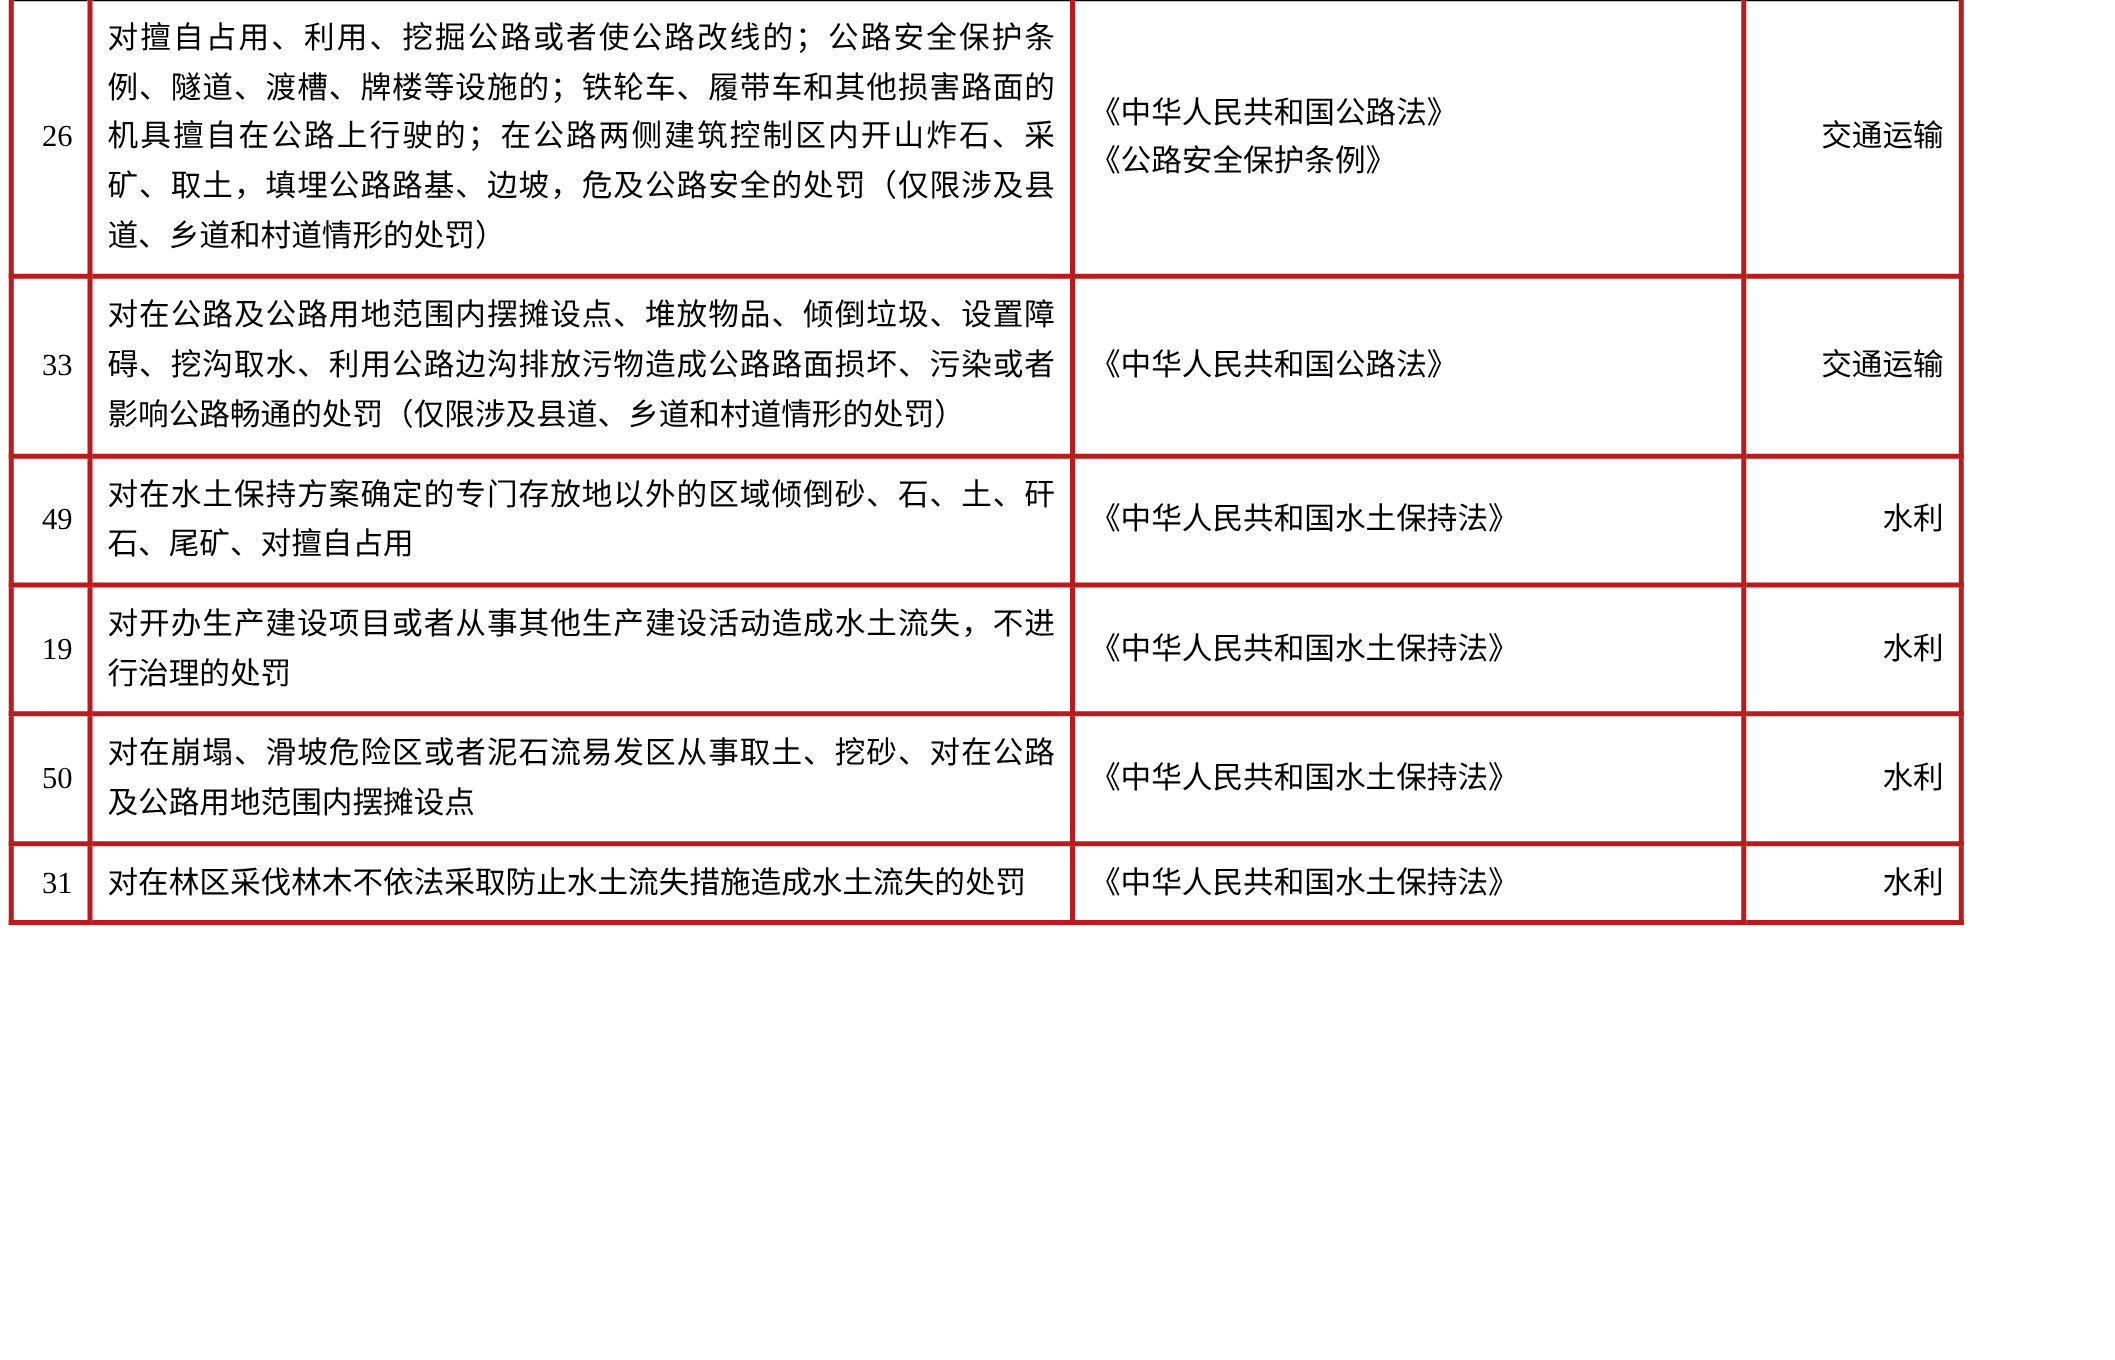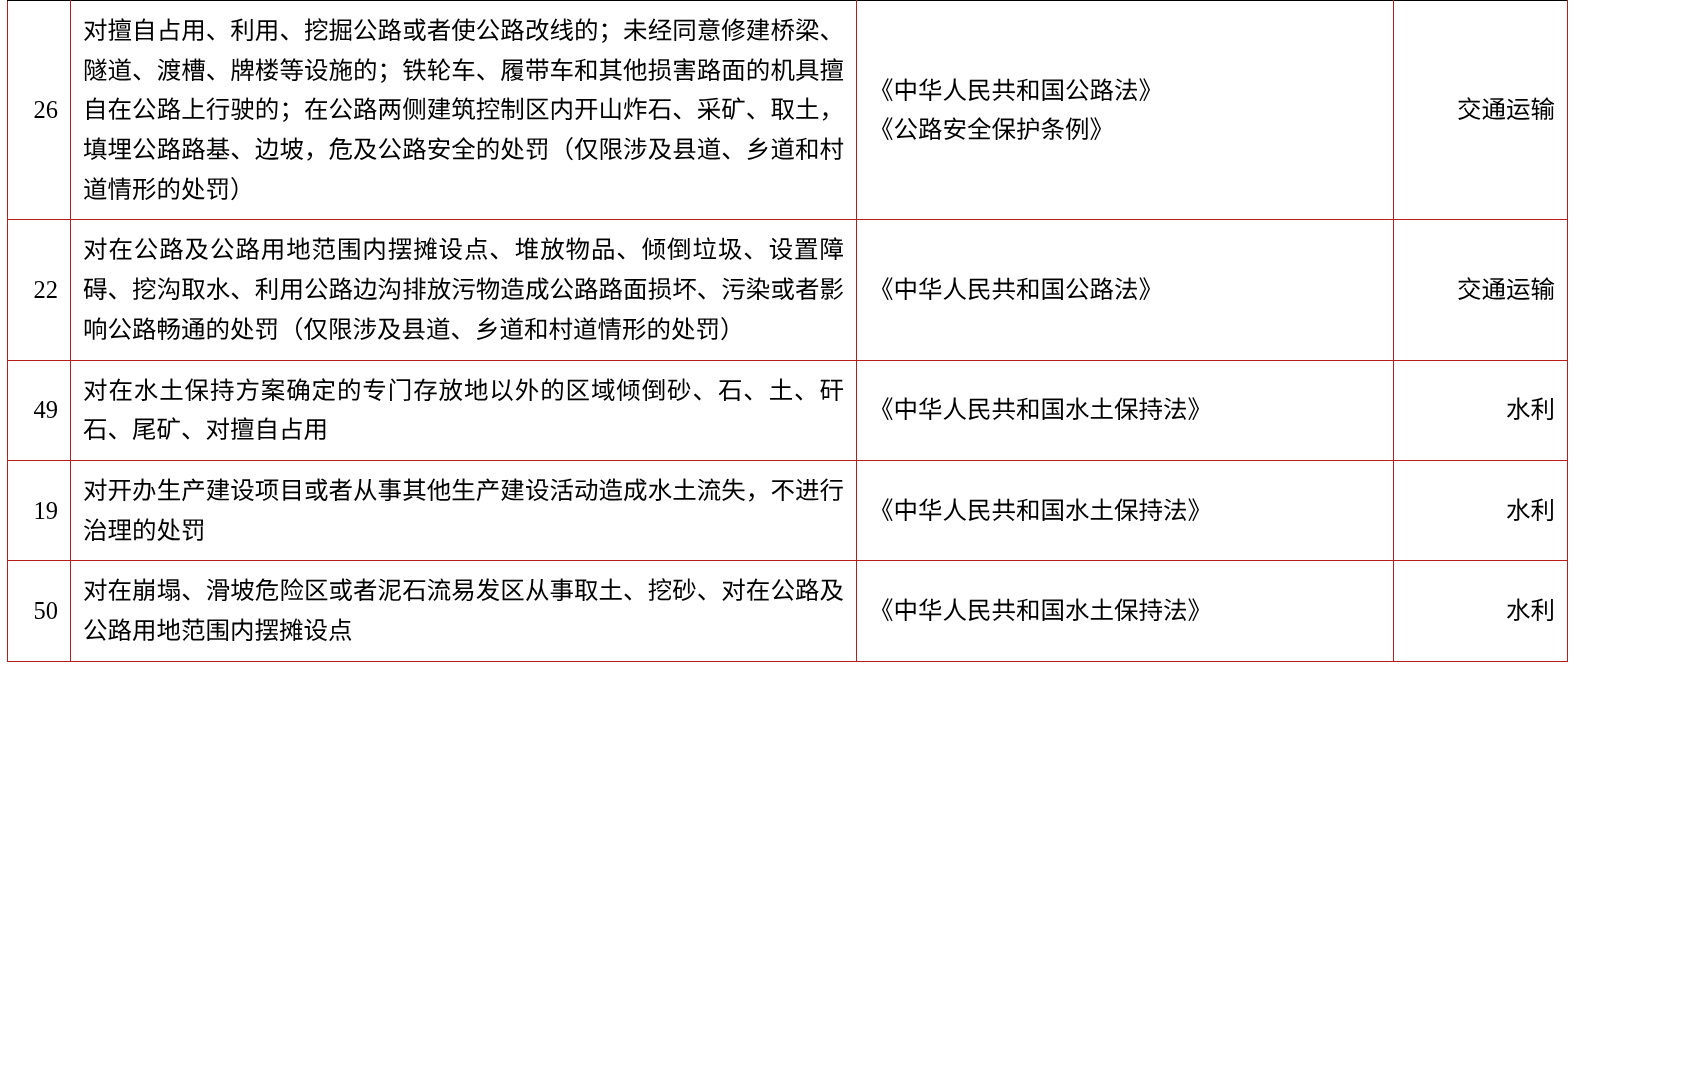--- a/index.html
+++ b/index.html
@@ -27,21 +27,21 @@
     width: 1560px;
     margin-left: 7px;
     margin-top: 0;
   }
   table.reg-table col.c-index { width: 63px; }
   table.reg-table col.c-matter { width: 786px; }
   table.reg-table col.c-basis  { width: 537px; }
   table.reg-table col.c-dept   { width: 174px; }
 
   table.reg-table td {
-    border: 1px solid #b91c1c;
+    border: 4px solid #b91c1c;
     vertical-align: middle;
     font-size: 24.5px;
     line-height: 1.62;
     padding: 10px 12px;
     box-sizing: border-box;
     word-break: break-all;
   }
   td.idx {
     text-align: right;
     padding: 10px 2px;
@@ -70,29 +70,29 @@
   <table class="reg-table">
     <colgroup>
       <col class="c-index">
       <col class="c-matter">
       <col class="c-basis">
       <col class="c-dept">
     </colgroup>
     <tbody>
       <tr>
         <td class="idx">26</td>
-        <td class="matter">对擅自占用、利用、挖掘公路或者使公路改线的；未经同意修建桥梁、隧道、渡槽、牌楼等设施的；铁轮车、履带车和其他损害路面的机具擅自在公路上行驶的；在公路两侧建筑控制区内开山炸石、采矿、取土，填埋公路路基、边坡，危及公路安全的处罚（仅限涉及县道、乡道和村道情形的处罚）</td>
+        <td class="matter">对擅自占用、利用、挖掘公路或者使公路改线的；公路安全保护条例、隧道、渡槽、牌楼等设施的；铁轮车、履带车和其他损害路面的机具擅自在公路上行驶的；在公路两侧建筑控制区内开山炸石、采矿、取土，填埋公路路基、边坡，危及公路安全的处罚（仅限涉及县道、乡道和村道情形的处罚）</td>
         <td class="basis">
           <span class="line">《中华人民共和国公路法》</span>
           <span class="line">《公路安全保护条例》</span>
         </td>
         <td class="dept">交通运输</td>
       </tr>
       <tr>
-        <td class="idx">22</td>
+        <td class="idx">33</td>
         <td class="matter">对在公路及公路用地范围内摆摊设点、堆放物品、倾倒垃圾、设置障碍、挖沟取水、利用公路边沟排放污物造成公路路面损坏、污染或者影响公路畅通的处罚（仅限涉及县道、乡道和村道情形的处罚）</td>
         <td class="basis">
           <span class="line">《中华人民共和国公路法》</span>
         </td>
         <td class="dept">交通运输</td>
       </tr>
       <tr>
         <td class="idx">49</td>
         <td class="matter">对在水土保持方案确定的专门存放地以外的区域倾倒砂、石、土、矸石、尾矿、对擅自占用</td>
         <td class="basis">
@@ -109,15 +109,23 @@
         <td class="dept">水利</td>
       </tr>
       <tr>
         <td class="idx">50</td>
         <td class="matter">对在崩塌、滑坡危险区或者泥石流易发区从事取土、挖砂、对在公路及公路用地范围内摆摊设点</td>
         <td class="basis">
           <span class="line">《中华人民共和国水土保持法》</span>
         </td>
         <td class="dept">水利</td>
       </tr>
+      <tr>
+        <td class="idx">31</td>
+        <td class="matter">对在林区采伐林木不依法采取防止水土流失措施造成水土流失的处罚</td>
+        <td class="basis">
+          <span class="line">《中华人民共和国水土保持法》</span>
+        </td>
+        <td class="dept">水利</td>
+      </tr>
     </tbody>
   </table>
 </div>
 
 </body></html>

